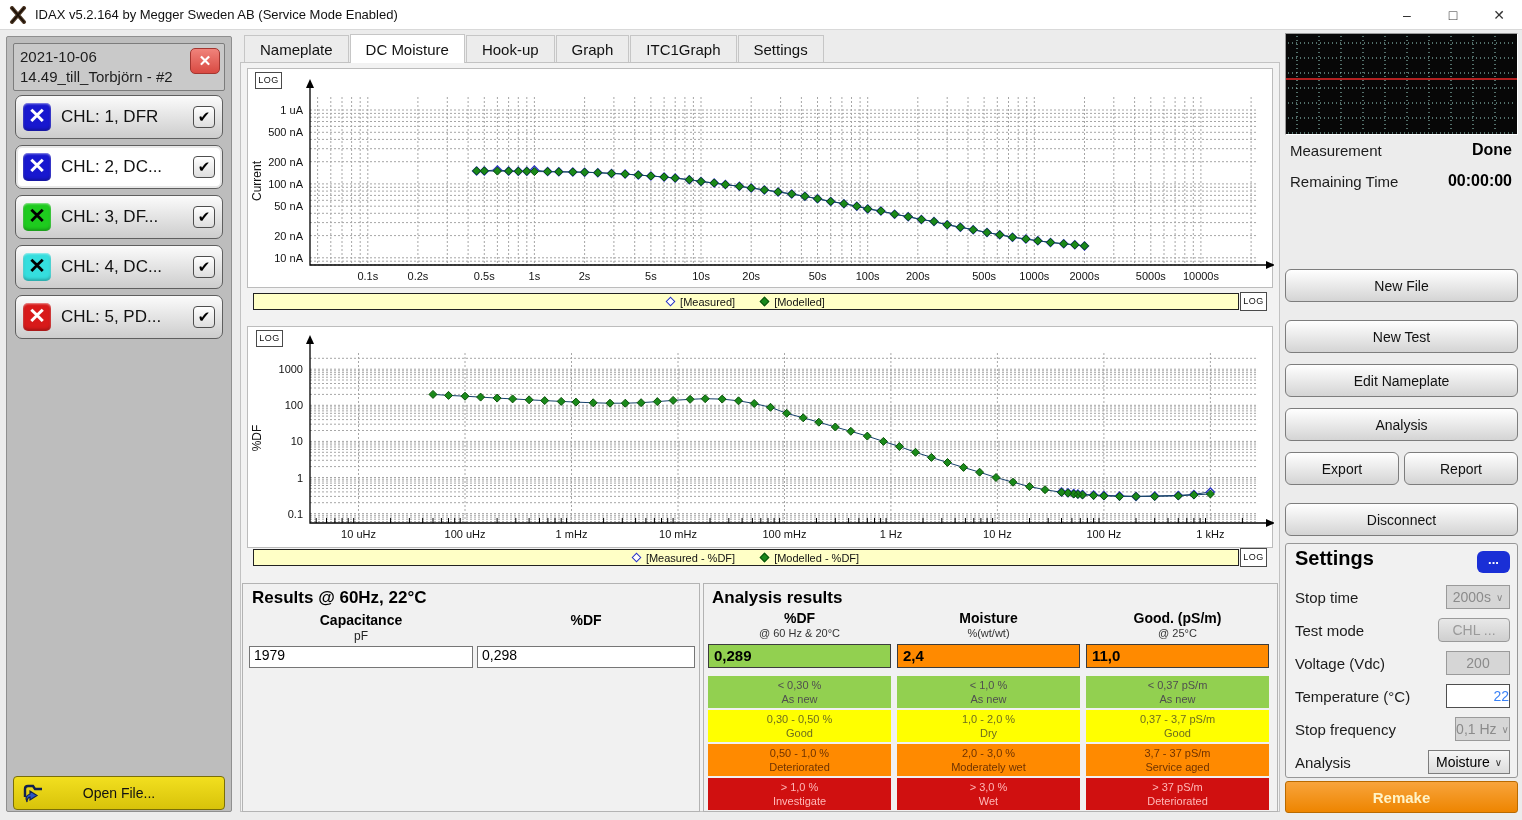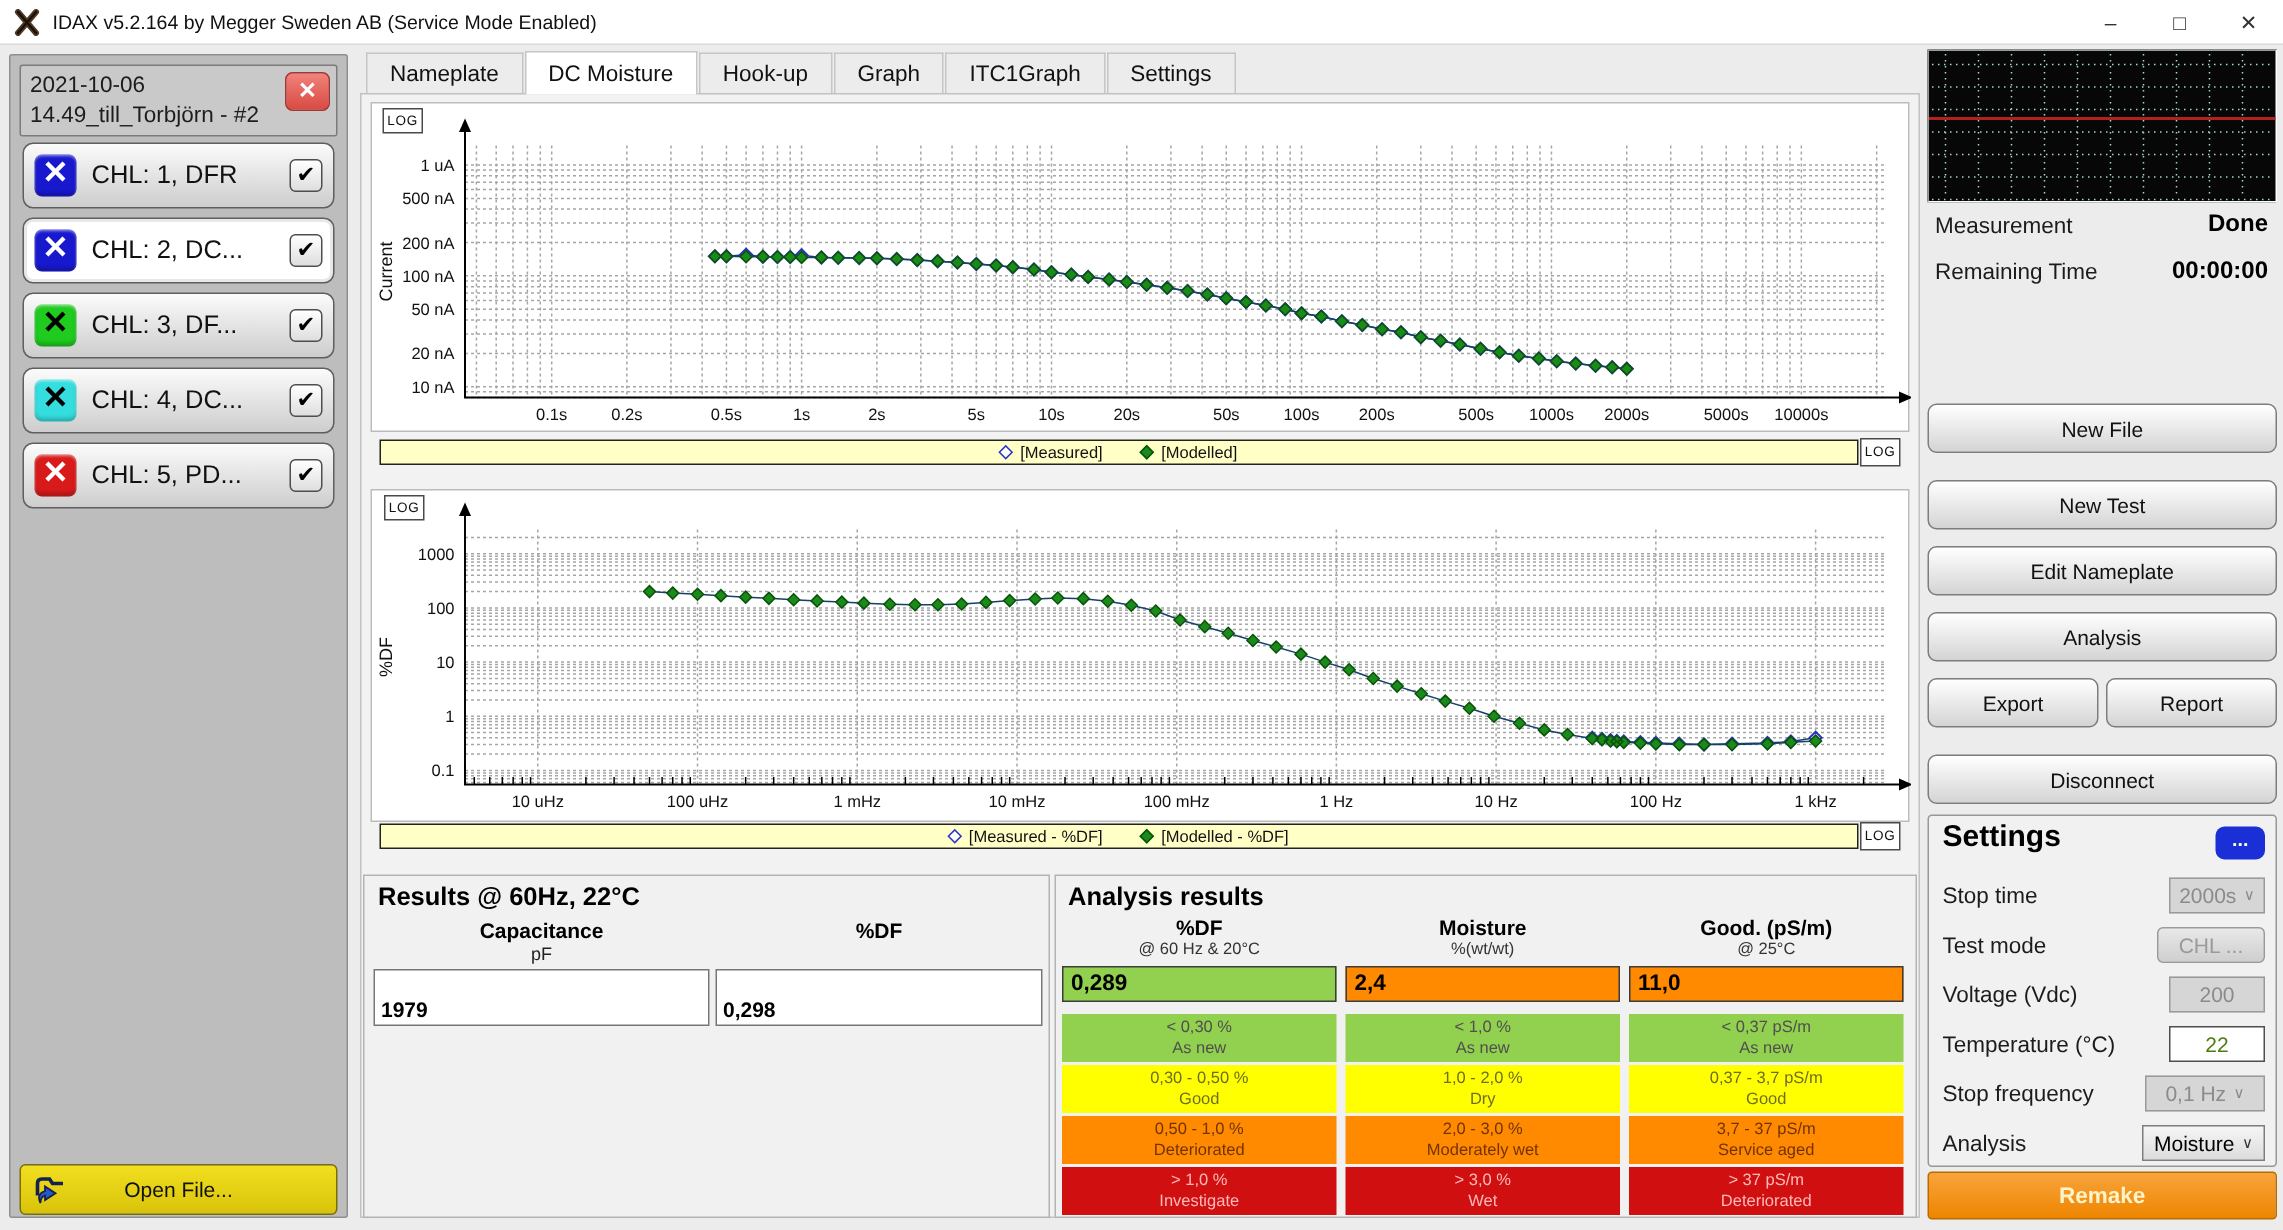--- a/index.html
+++ b/index.html
@@ -40,40 +40,40 @@
   .legend-item { display:flex; align-items:center; gap:6px; }
   .mk { width:7px; height:7px; transform:rotate(45deg); display:inline-block; }
   .mk.meas { border:1.6px solid #2a35c0; background:#fff; }
   .mk.model { background:#1a8a1a; border:1px solid #0b520b; }
 
   
   .panel { background:#f1f1f1; border:1px solid #b3b3b3; }
   .panel-title { font-size:17px; font-weight:bold; color:#000; }
   .res-label { position:absolute; font-size:14px; font-weight:bold; text-align:center; }
   .res-unit { position:absolute; font-size:12px; color:#222; text-align:center; }
-  .res-field { position:absolute; height:22px; background:#fff; border:1px solid #767676; font-size:14px; font-weight:bold; padding:18px 4px; color:#000; }
+  .res-field { position:absolute; height:22px; background:#fff; border:1px solid #767676; font-size:14px; font-weight:normal; padding:0 4px; color:#000; }
   .an-col-head { position:absolute; font-size:14px; font-weight:bold; text-align:center; }
   .an-col-sub { position:absolute; font-size:11px; color:#333; text-align:center; }
   .an-value { position:absolute; height:24px; border:1px solid #3c3c3c; font-size:15px; font-weight:bold; padding:2px 5px; color:#000; }
   .rating-cell { position:absolute; height:32px; text-align:center; font-size:11px; line-height:14px; padding-top:2px; }
 
   
   .scope { left:1285px; top:33px; width:233px; height:102px; background:#070707; border:1px solid #9a9a9a; border-right-color:#fff; border-bottom-color:#fff; }
   .status-row { left:1290px; width:222px; height:24px; display:flex; justify-content:space-between; align-items:center; }
   .status-row .lab { font-size:15px; color:#1c1c1c; }
   .status-row .val { font-size:16px; font-weight:bold; color:#000; }
   .rbtn { left:1285px; width:233px; height:33px; background:linear-gradient(#ffffff,#d4d4d4); border:1px solid #7d7d7d; border-radius:6px; font-size:14px; color:#111; display:flex; align-items:center; justify-content:center; }
   .settings-box { left:1285px; top:543px; width:233px; height:235px; background:#f1f1f1; border:1px solid #979797; border-radius:3px; }
   .settings-title { position:absolute; left:9px; top:3px; font-size:20px; font-weight:bold; color:#000; }
   .more-btn { position:absolute; right:7px; top:7px; width:33px; height:22px; background:#1a2fd6; border-radius:6px; color:#fff; font-weight:bold; font-size:13px; text-align:center; line-height:18px; }
   .set-row { position:absolute; left:9px; width:215px; height:26px; display:flex; justify-content:space-between; align-items:center; }
   .set-row .lab { font-size:15px; color:#1c1c1c; }
   .ctl { height:24px; border:1px solid #9a9a9a; font-size:14px; display:flex; align-items:center; justify-content:center; }
   .ctl.disabled { background:#d6d6d6; color:#8b8b8b; }
-  .ctl.enabled-input { background:#fff; color:#4d7c0f; border:1px solid #4e4e4e; }
+  .ctl.enabled-input { background:#fff; color:#3b82f6; border:1px solid #4e4e4e;justify-content:flex-end; }
   .ctl.enabled-select { background:linear-gradient(#f6f6f6,#dcdcdc); color:#000; border:1px solid #7d7d7d; }
   .ctl .arrow { font-size:10px; margin-left:5px; color:#8a8a8a; }
   .ctl.enabled-select .arrow { color:#333; }
   .ctl.btnlike { border-radius:4px; background:linear-gradient(#e8e8e8,#cfcfcf); color:#9a9a9a; }
   .remake { left:1285px; top:781px; width:233px; height:32px; background:linear-gradient(#f8a43c,#ee8500); border:1px solid #b96a00; border-radius:3px; color:#fff4c8; font-weight:bold; font-size:15px; display:flex; align-items:center; justify-content:center; }
 </style>
 </head>
 <body>
 
 <div class="abs titlebar">
@@ -353,21 +353,21 @@
         </div>
       </div>
       <div class="set-row" style="top: 139px;">
         <span class="lab">Temperature (°C)</span>
         <div class="ctl enabled-input" style="width: 64px;">
           <span>22</span>
         </div>
       </div>
       <div class="set-row" style="top: 172px;">
         <span class="lab">Stop frequency</span>
-        <div class="ctl disabled" style="width: 80px;">
+        <div class="ctl disabled" style="width: 55px;">
           <span>0,1 Hz</span>
           <span class="arrow">∨</span>
         </div>
       </div>
       <div class="set-row" style="top: 205px;">
         <span class="lab">Analysis</span>
         <div class="ctl enabled-select" style="width: 82px;">
           <span>Moisture</span>
           <span class="arrow">∨</span>
         </div>

